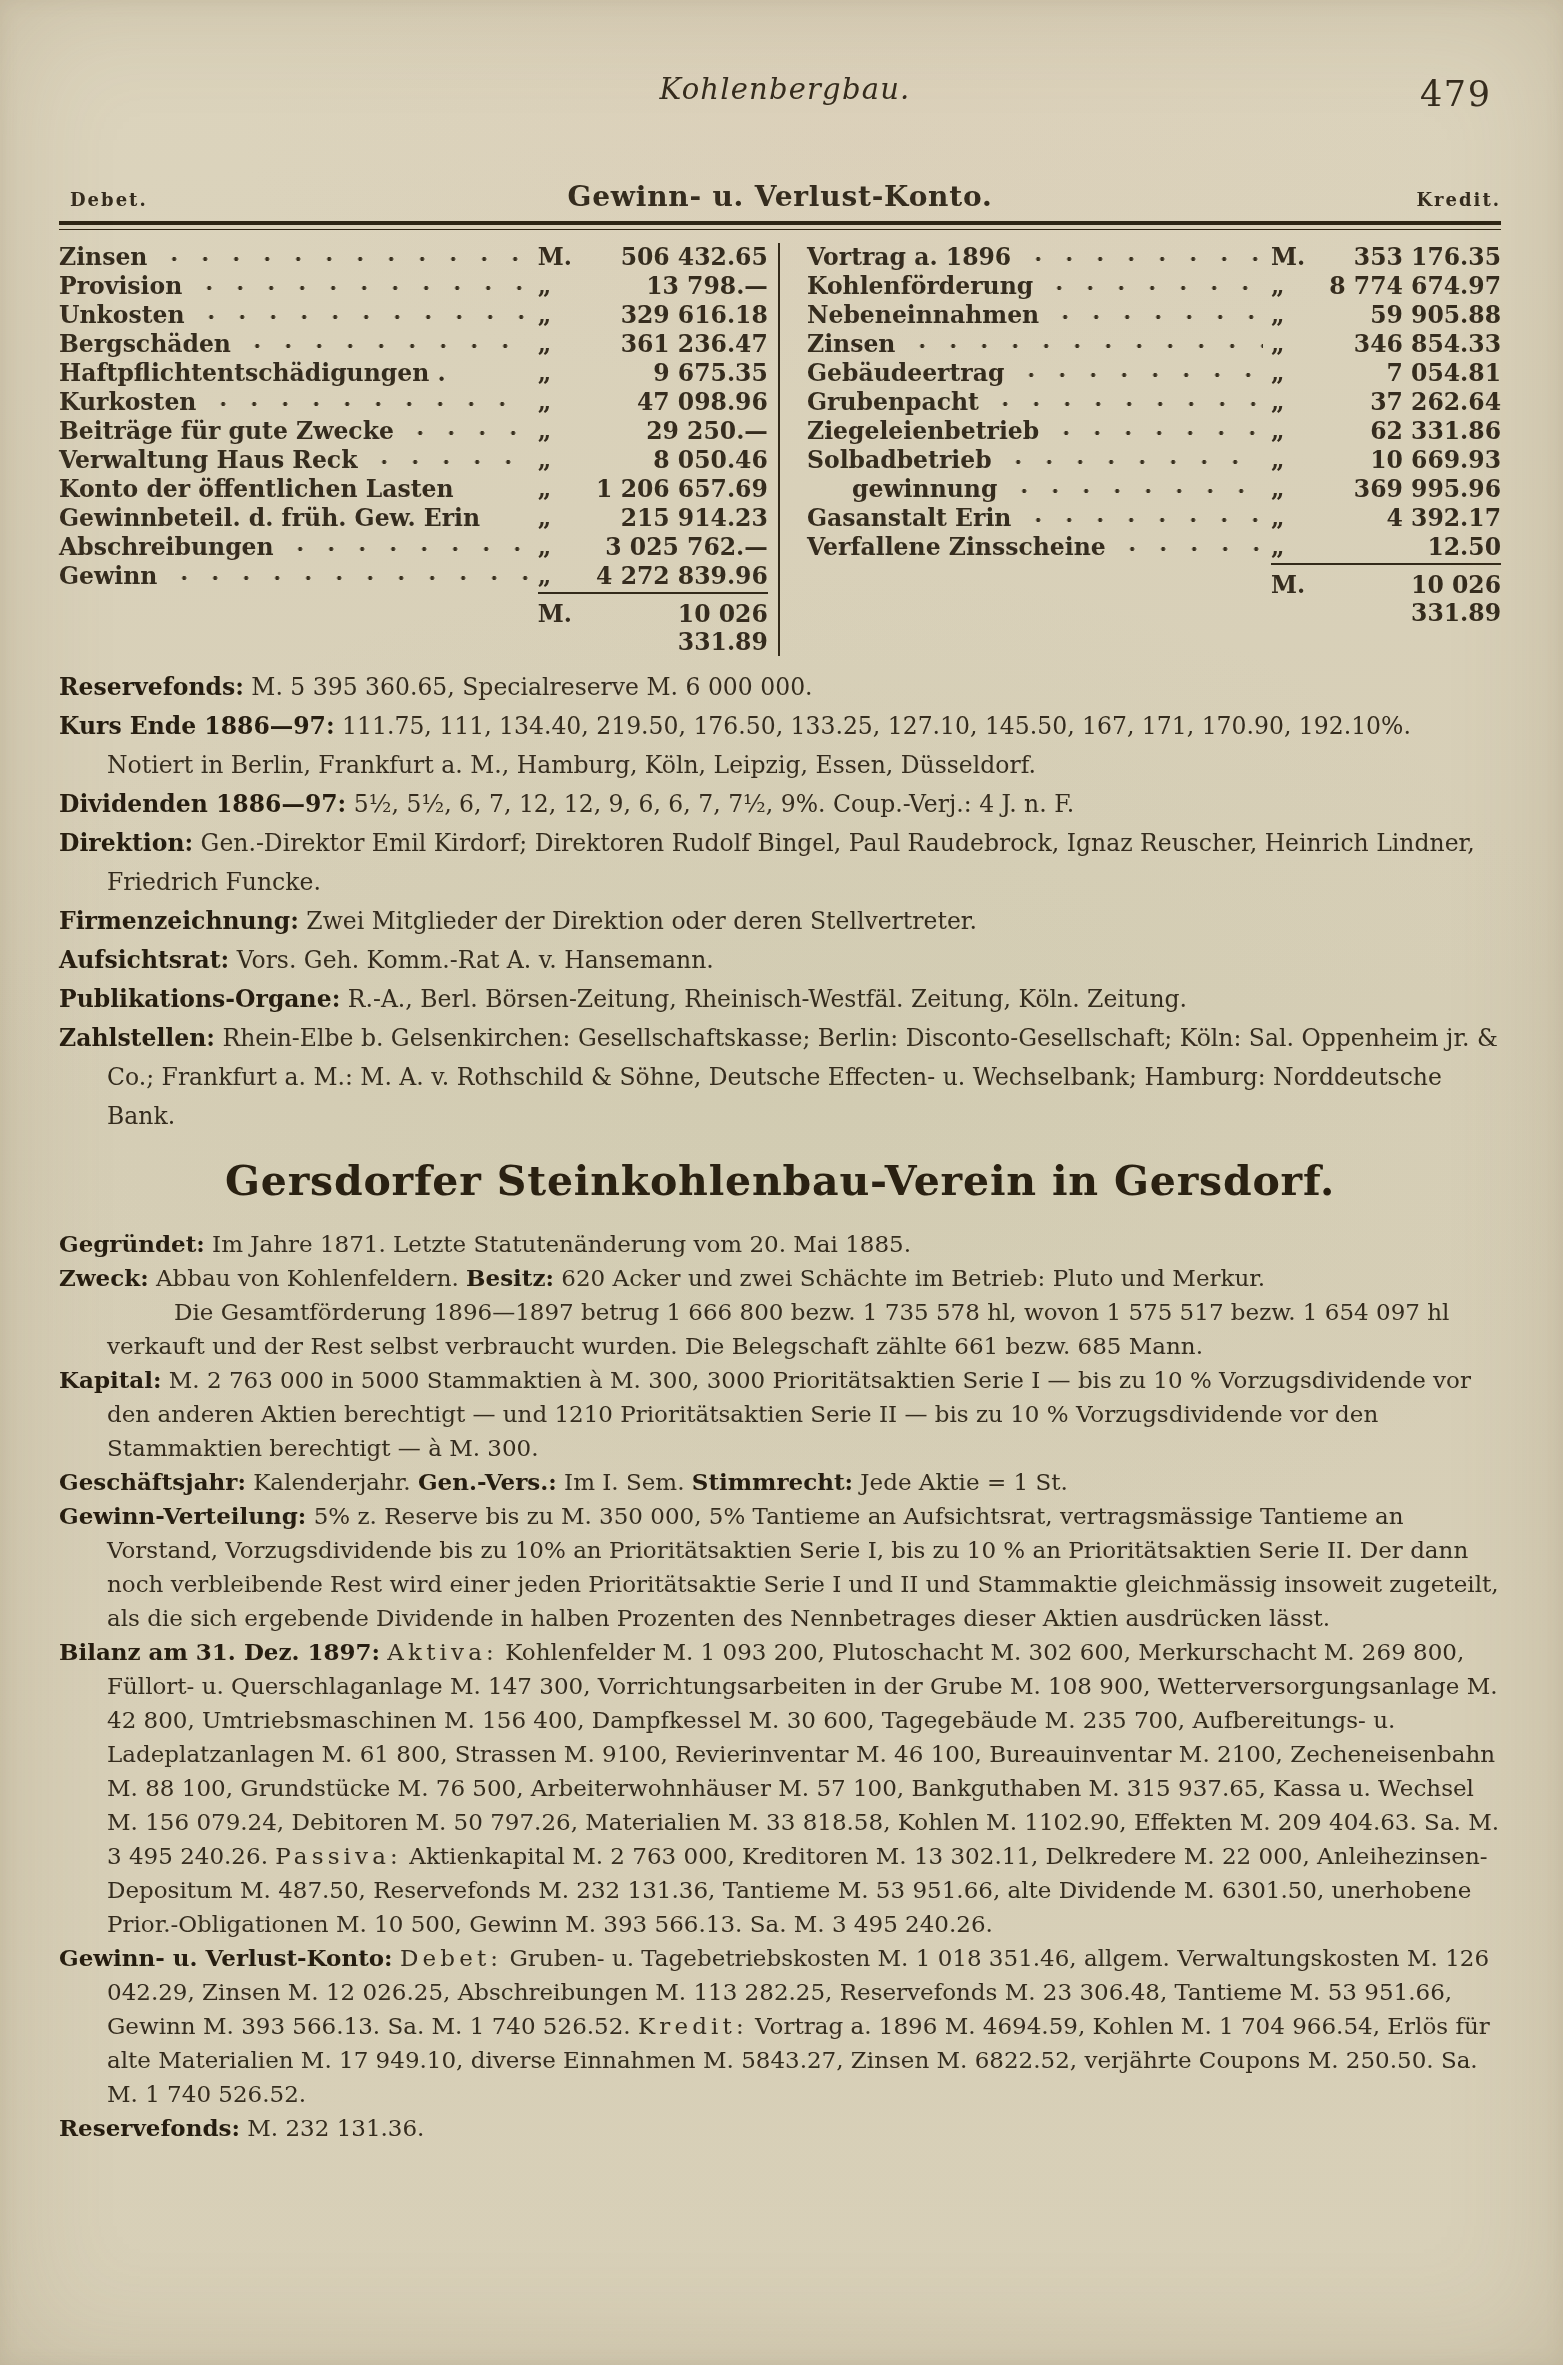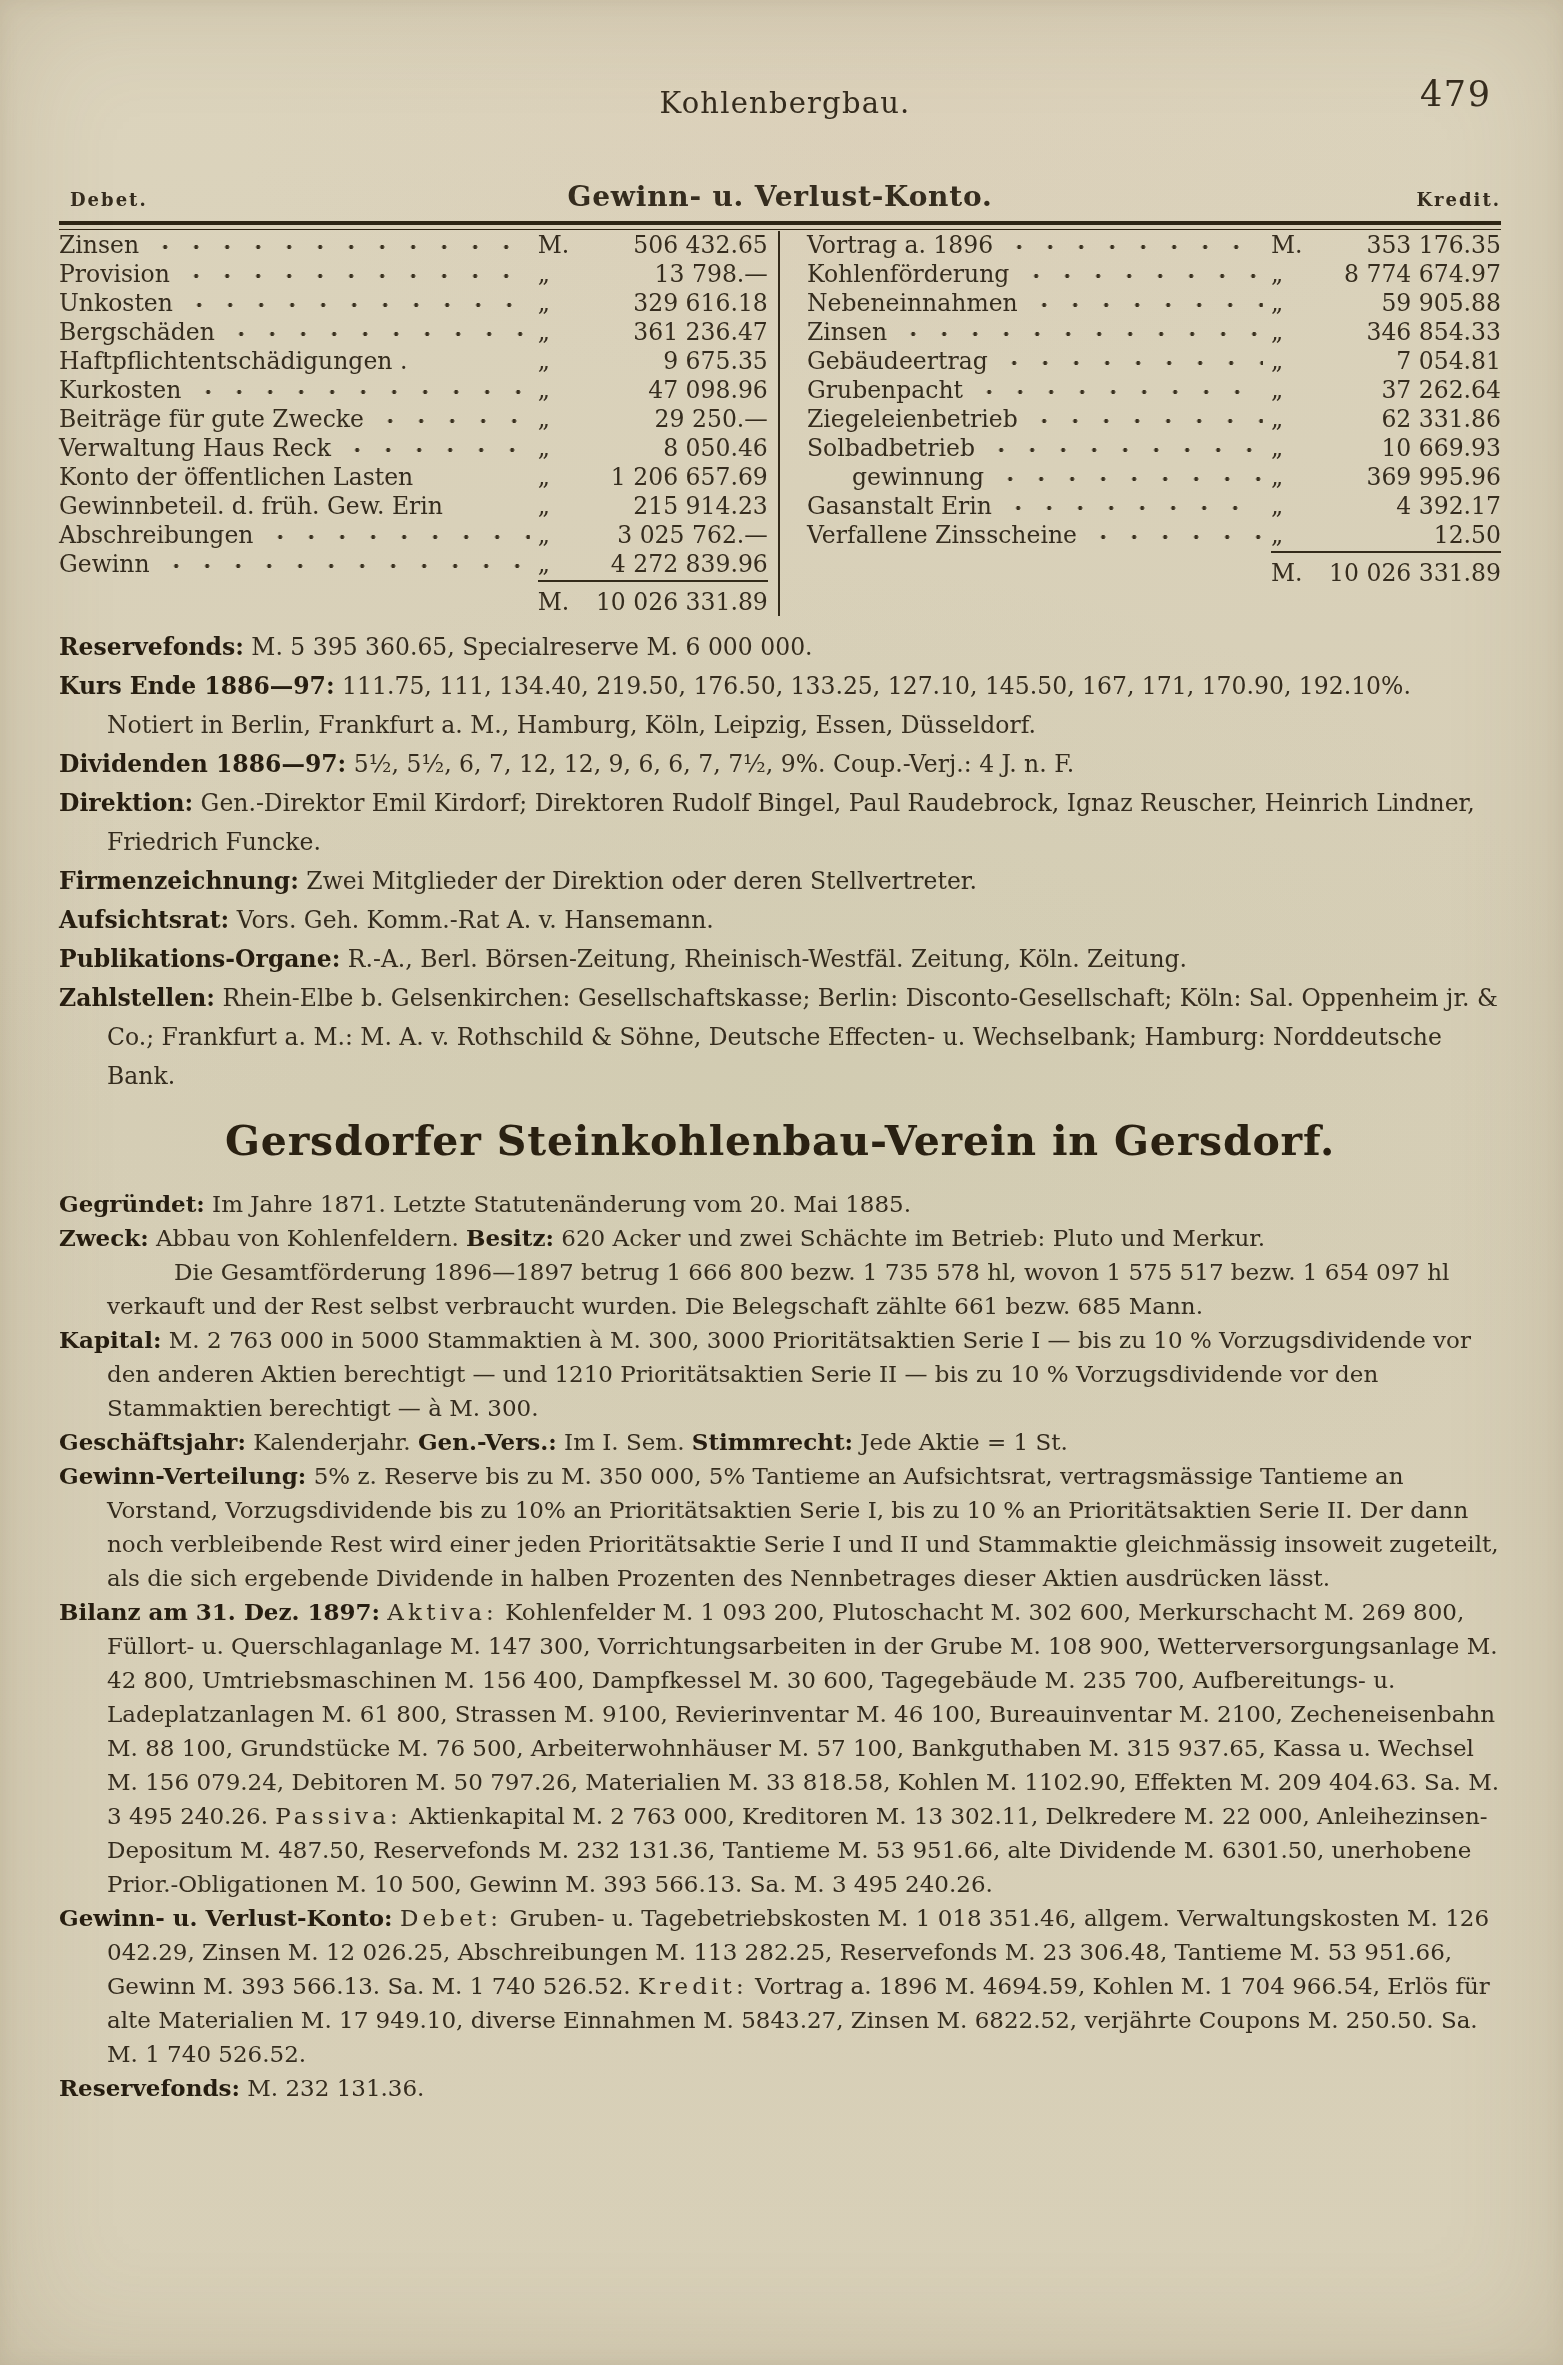--- a/index.html
+++ b/index.html
@@ -14,34 +14,34 @@
   }
   .page::after{
     content:"";position:absolute;inset:0;pointer-events:none;
     box-shadow:inset 0 0 117px rgba(115,95,60,.20), inset 0 0 19.5px rgba(110,90,55,.10);
   }
   .content{padding:72px 63px 0 59px;}
 
   
   .page-head{position:relative;height:56px;}
   .running-title{
-    position:absolute;left:50%;top:14px;transform:translateX(-48%);
-    font-size:29px;letter-spacing:1.2px;
+    position:absolute;left:50%;top:0;transform:translateX(-48%);
+    font-size:29px;letter-spacing:1.2px;font-style:italic;
   }
   .page-number{position:absolute;right:9.4px;top:1.6px;font-size:35px;letter-spacing:1.6px;}
 
   
   .tbl-head{display:flex;align-items:baseline;margin-top:52px;font-weight:700;}
   .tbl-head .side{font-size:18px;letter-spacing:2px;width:235px;margin-left:11px;}
   .tbl-head .side.right{text-align:right;}
   .tbl-head .mid{flex:1;text-align:center;font-size:28px;letter-spacing:0.8px;}
   .rule-thick{margin-top:7.8px;border-top:4.7px solid #2d2514;}
   .rule-thin{margin-top:3.9px;border-top:1.6px solid #2d2514;}
 
-  .tbl-body{display:flex;margin-top:1px;}
+  .tbl-body{display:flex;margin-top:13px;font-weight:bold;}
   .half{width:50%;box-sizing:border-box;}
   .half.left{padding-right:10.2px;border-right:2.3px solid #332a1a;}
   .half.right{padding-left:27px;}
   .row{display:flex;align-items:baseline;height:29px;font-size:23.5px;white-space:nowrap;}
   .row .lbl{flex:none;}
   .row.indent .lbl{padding-left:45px;}
   .leader{
     flex:1;align-self:stretch;margin:0 7.8px 0 6.3px;
     background-image:radial-gradient(circle, #3a3120 1.8px, rgba(0,0,0,0) 2.3px);
     background-size:31px 7.8px;background-repeat:repeat-x;

